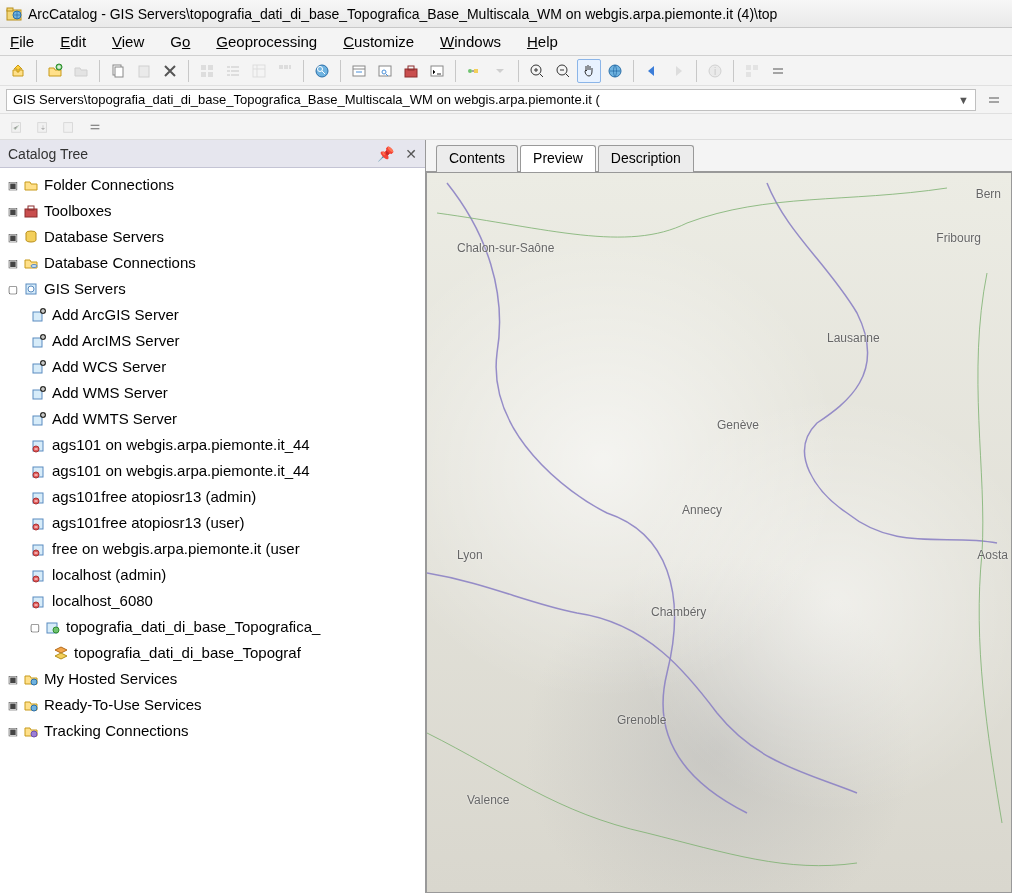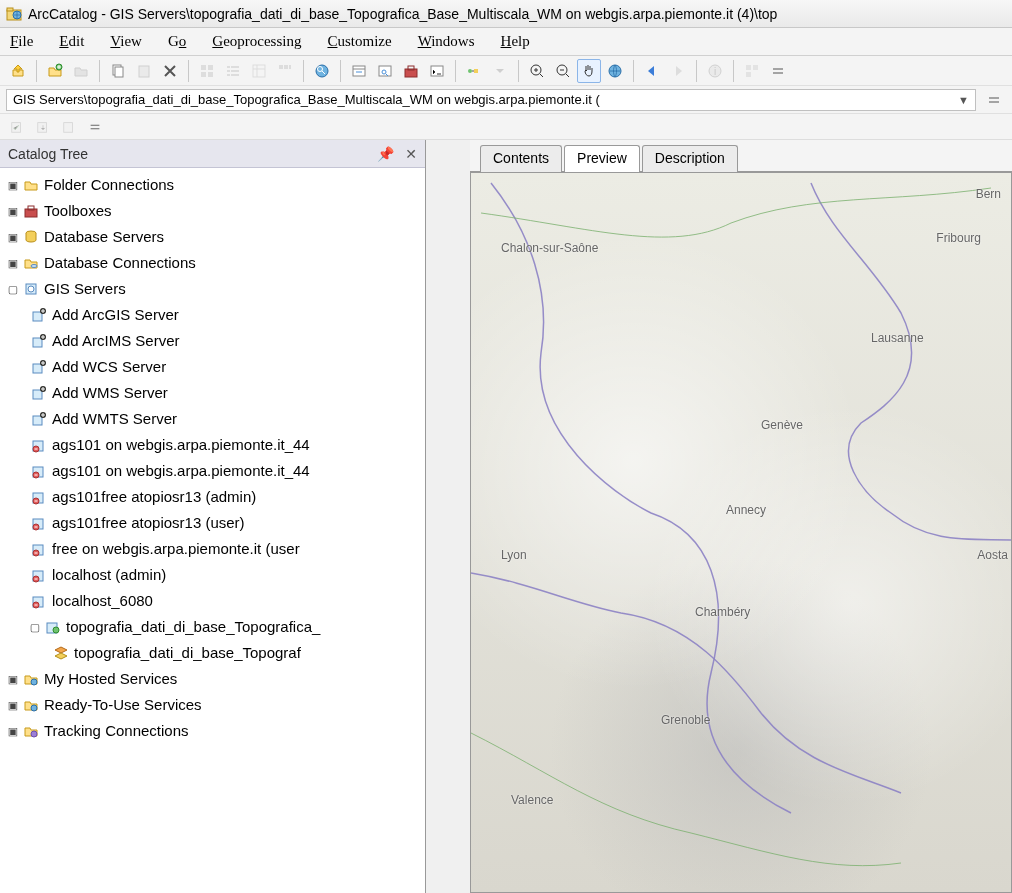--- a/index.html
+++ b/index.html
@@ -27,21 +27,21 @@
     width:16px;height:16px;display:inline-block;
   }
   .app-icon svg{width:16px;height:16px}
   .title-text { font-size: 14px; }
   .menubar {
     display:flex; align-items:center; height:28px;
     padding:0 10px; gap:26px;
     background:#f4f4f4; border-bottom:1px solid #d0d0d0;
     font-size:15px;
   }
-  .menu-item { cursor:default;font-family:Liberation Serif, serif; }
+  .menu-item { cursor:default; }
   .menu-item .ul { text-decoration: underline; }
   .toolbar {
     display:flex; align-items:center; height:30px;
     padding:0 6px; gap:2px;
     background:#f4f4f4; border-bottom:1px solid #e0e0e0;
   }
   .tbtn {
     width:24px;height:24px;display:flex;align-items:center;justify-content:center;
     border:1px solid transparent; border-radius:2px;
   }
@@ -55,21 +55,21 @@
   .path-input {
     flex:1;height:22px;background:#fff;border:1px solid #c0c0c0;
     font-size:13px;padding:0 6px;display:flex;align-items:center;
     justify-content:space-between;
   }
   .path-input .arrow{font-size:11px;color:#555}
   .mini-toolbar{display:flex;align-items:center;height:26px;padding:0 6px;gap:4px;
     background:#f4f4f4;border-bottom:1px solid #ddd;}
   .mini-toolbar .tbtn{width:22px;height:22px}
   .mini-toolbar .tbtn svg{width:14px;height:14px}
-  .workspace{display:flex;height:calc(893px - 28px - 28px - 30px - 28px - 26px);gap:44px;}
+  .workspace{display:flex;height:calc(893px - 28px - 28px - 30px - 28px - 26px);}
   .left-pane{
     width:426px;display:flex;flex-direction:column;
     border-right:1px solid #999;background:#f4f4f4;
   }
   .pane-header{
     display:flex;align-items:center;justify-content:space-between;
     height:28px;padding:0 8px;background:#e6e6ee;
     border-bottom:1px solid #c4c4d4;font-size:14px;color:#333;
   }
   .pane-tools{display:flex;gap:10px;color:#555}

